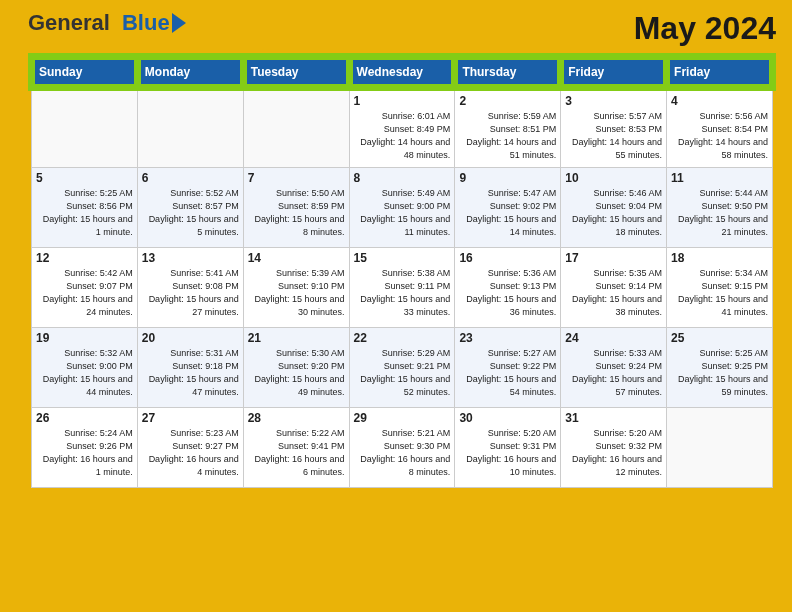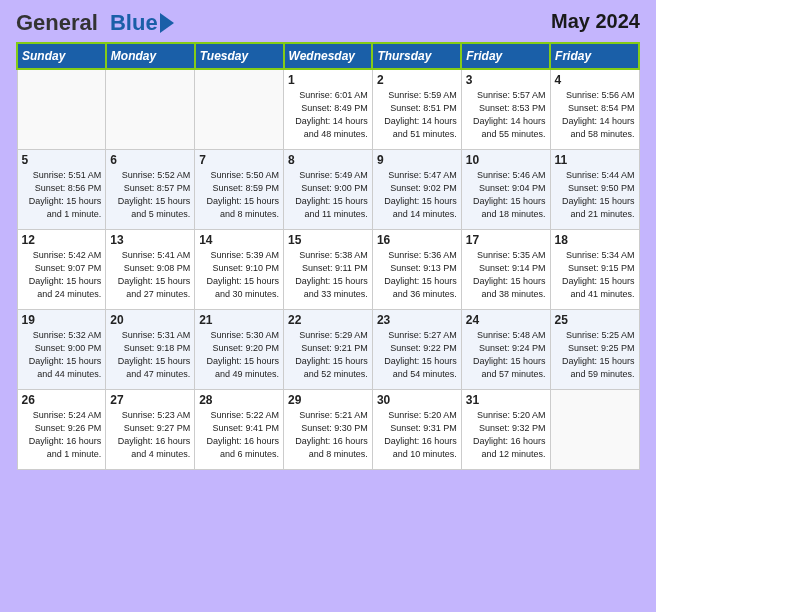--- a/index.html
+++ b/index.html
@@ -4,24 +4,24 @@
   <style>
     * { margin: 0; padding: 0; box-sizing: border-box; }
     body {
       font-family: Arial, Helvetica, sans-serif;
       background: #fff;
       width: 792px;
       height: 612px;
       overflow: hidden;
     }
     .page {
-      width: 656px;
+      width: 792px;
       height: 612px;
-      background: #c4b5fd;
-      padding: 10px 16px 10px 16px;
+      background: #eab308;
+      padding: 10px 16px 10px 28px;
     }
     .header {
       display: flex;
       justify-content: space-between;
       align-items: flex-start;
       margin-bottom: 6px;
     }
     .logo {
       display: flex;
       flex-direction: column;
@@ -40,42 +40,41 @@
       width: 0; height: 0;
       border-top: 10px solid transparent;
       border-bottom: 10px solid transparent;
       border-left: 14px solid #1a5fa8;
       margin-left: 2px;
     }
     .title-block {
       text-align: right;
     }
     .month-title {
-      font-size: 20px;
+      font-size: 32px;
       font-weight: bold;
       color: #1a1a1a;
     }
     .location {
       font-size: 15px;
       color: #333;
     }
     .calendar {
       width: 100%;
       border-collapse: collapse;
       table-layout: fixed;
     }
     .calendar thead tr th {
       background: #1a5fa8;
       color: #fff;
       font-size: 12px;
       font-weight: bold;
       padding: 5px 4px;
       text-align: left;
-      border: 2px solid #84cc16;
-      font-style: italic;
+      border: 7px solid #84cc16;
     }
     .calendar tbody tr td {
       border: 1px solid #ccc;
       vertical-align: top;
       padding: 3px 4px;
       font-size: 9.5px;
       color: #222;
       height: 80px;
       background: #fff;
     }
@@ -155,21 +154,21 @@
             <span class="day-num">4</span>
             <div class="cell-text">Sunrise: 5:56 AM
 Sunset: 8:54 PM
 Daylight: 14 hours
 and 58 minutes.</div>
           </td>
         </tr>
         <tr>
           <td>
             <span class="day-num">5</span>
-            <div class="cell-text">Sunrise: 5:51 AM
+            <div class="cell-text">Sunrise: 5:25 AM
 Sunset: 8:56 PM
 Daylight: 15 hours
 and 1 minute.</div>
           </td>
           <td>
             <span class="day-num">6</span>
             <div class="cell-text">Sunrise: 5:52 AM
 Sunset: 8:57 PM
 Daylight: 15 hours
 and 5 minutes.</div>
@@ -292,21 +291,21 @@
           </td>
           <td>
             <span class="day-num">23</span>
             <div class="cell-text">Sunrise: 5:27 AM
 Sunset: 9:22 PM
 Daylight: 15 hours
 and 54 minutes.</div>
           </td>
           <td>
             <span class="day-num">24</span>
-            <div class="cell-text">Sunrise: 5:48 AM
+            <div class="cell-text">Sunrise: 5:33 AM
 Sunset: 9:24 PM
 Daylight: 15 hours
 and 57 minutes.</div>
           </td>
           <td>
             <span class="day-num">25</span>
             <div class="cell-text">Sunrise: 5:25 AM
 Sunset: 9:25 PM
 Daylight: 15 hours
 and 59 minutes.</div>

